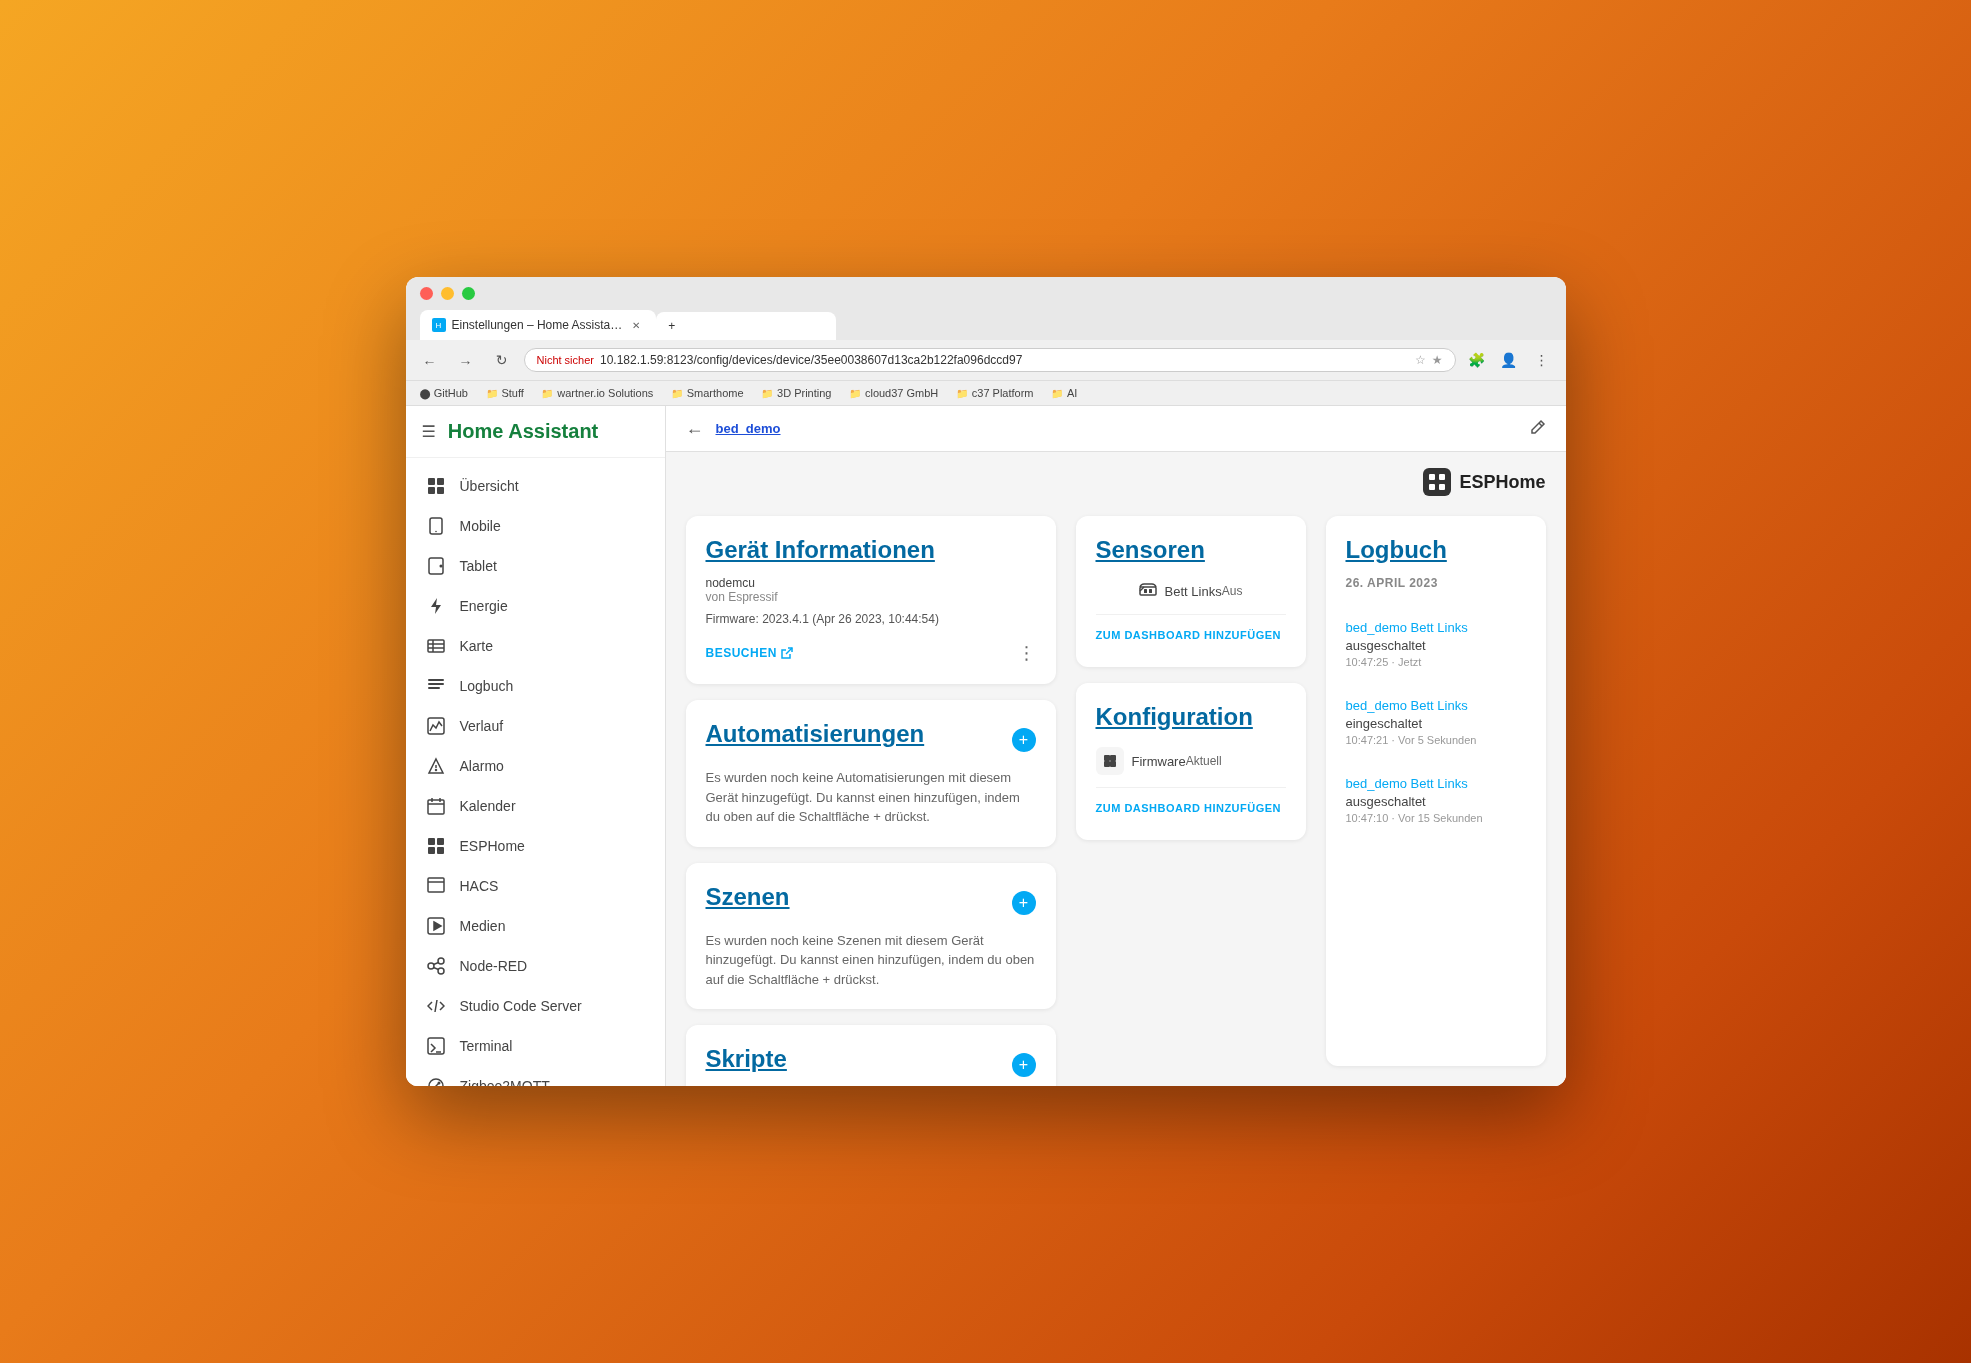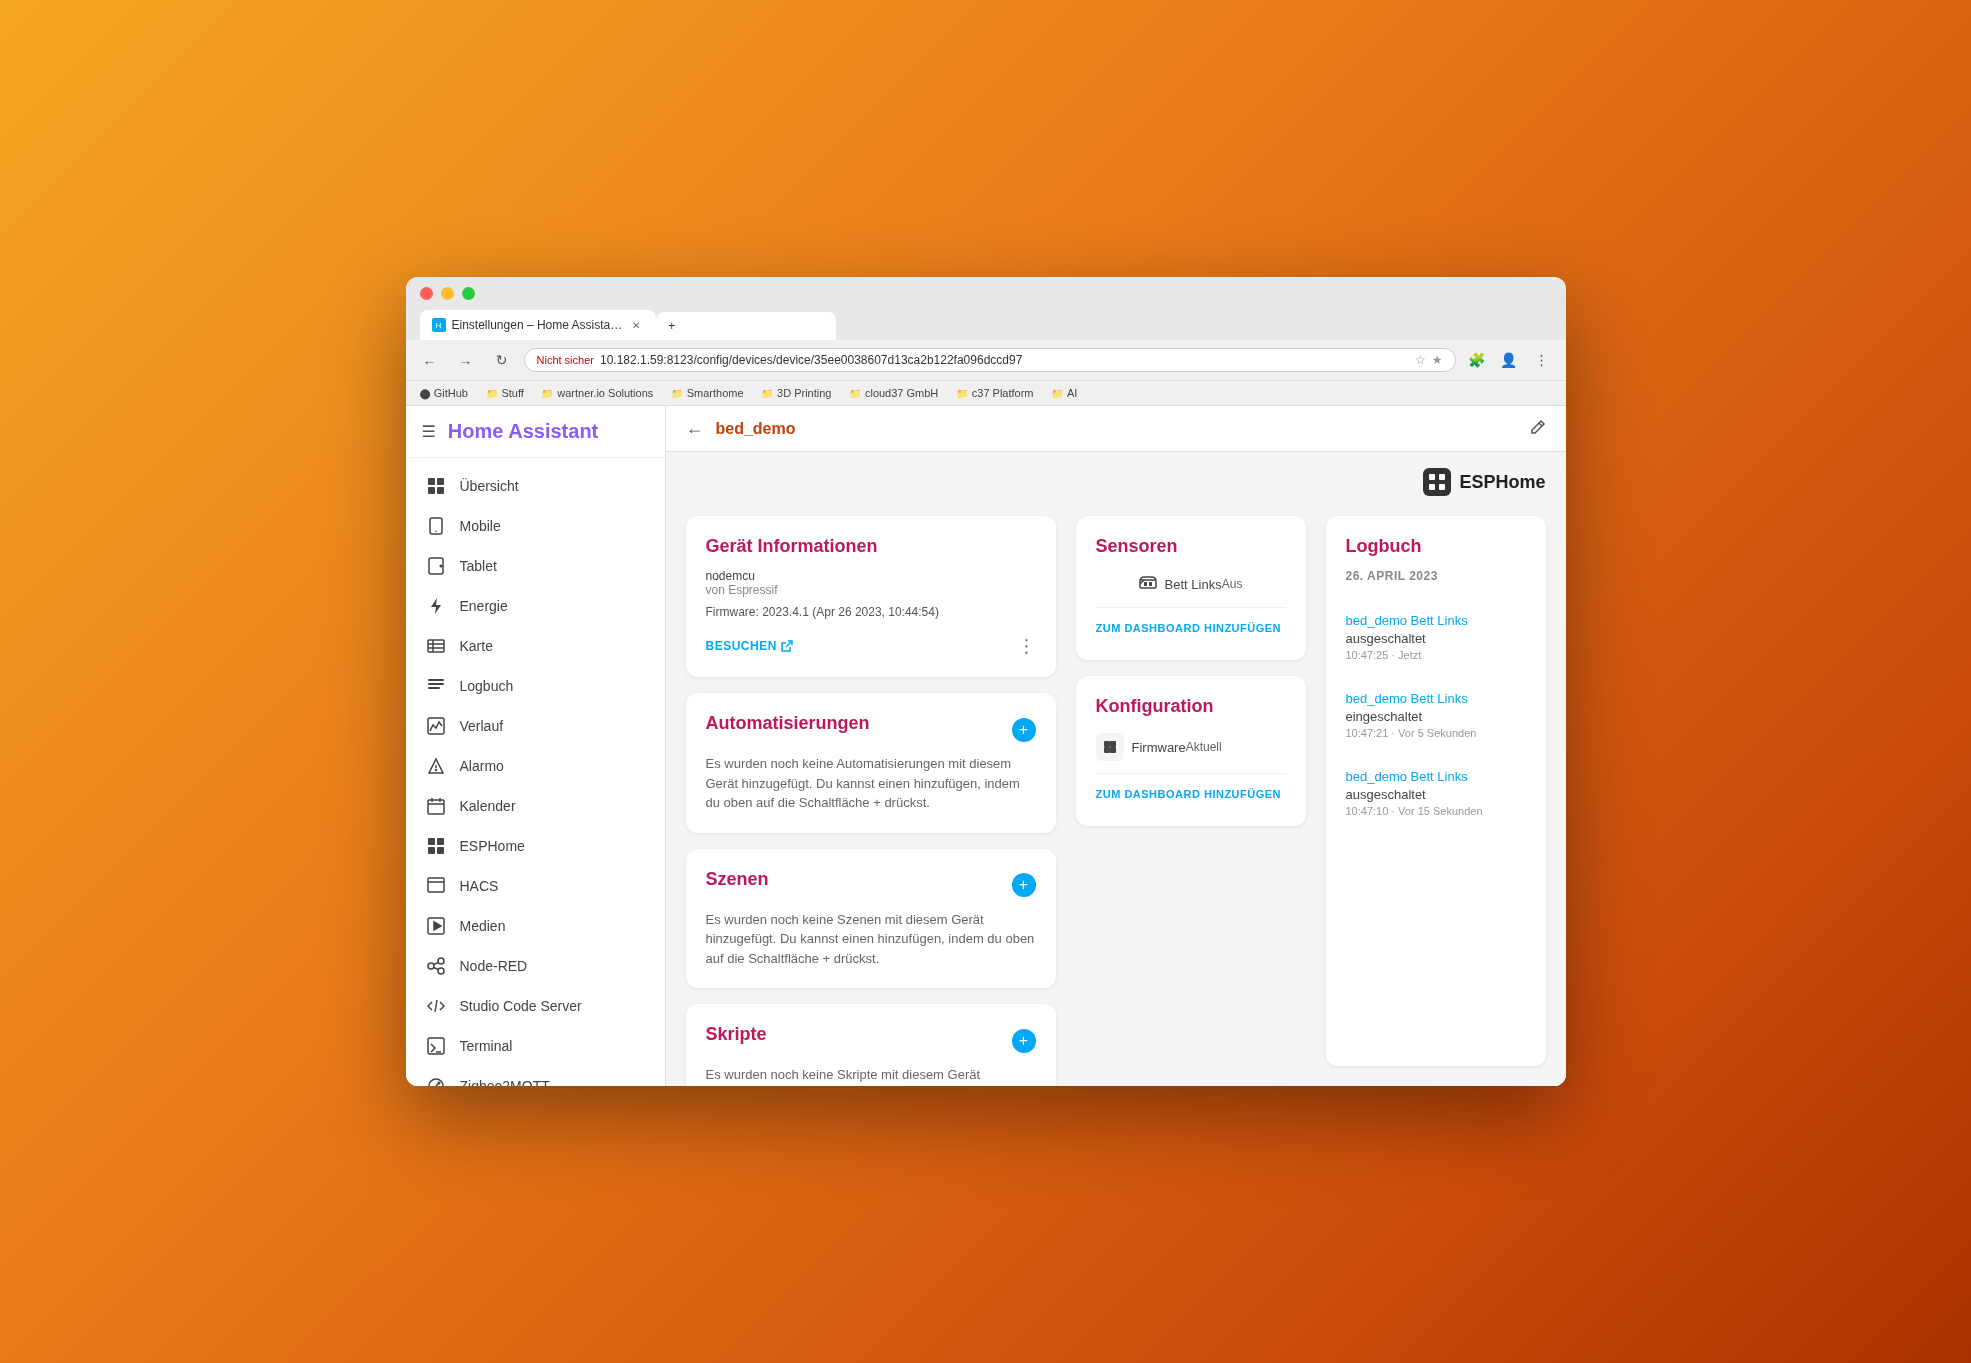--- a/index.html
+++ b/index.html
@@ -193,21 +193,21 @@
 
     .sidebar-menu-icon {
       color: #555;
       font-size: 16px;
       cursor: pointer;
     }
 
     .sidebar-title {
       font-size: 20px;
       font-weight: 600;
-      color: #8b5cf6;
+      color: #15803d;
     }
 
     .sidebar-nav {
       flex: 1;
       padding: 8px 0;
     }
 
     .nav-item {
       display: flex;
       align-items: center;
@@ -254,23 +254,24 @@
       gap: 12px;
     }
 
     .back-btn {
       color: #555;
       font-size: 18px;
       cursor: pointer;
     }
 
     .page-title {
-      font-size: 16px;
+      font-size: 13px;
       font-weight: 600;
-      color: #c2410c;
+      color: #1d4ed8;
+      text-decoration: underline;
     }
 
     .edit-btn {
       color: #555;
       font-size: 16px;
       cursor: pointer;
     }
 
     .content-body {
       flex: 1;
@@ -300,24 +301,25 @@
 
     
     .card {
       background: #fff;
       border-radius: 12px;
       padding: 20px;
       box-shadow: 0 1px 4px rgba(0,0,0,0.08);
     }
 
     .card-title {
-      font-size: 18px;
+      font-size: 24px;
       font-weight: 600;
-      color: #be185d;
+      color: #0369a1;
       margin-bottom: 12px;
+      text-decoration: underline;
     }
 
     .card-header {
       display: flex;
       align-items: center;
       justify-content: space-between;
       margin-bottom: 8px;
     }
 
     .card-content {

